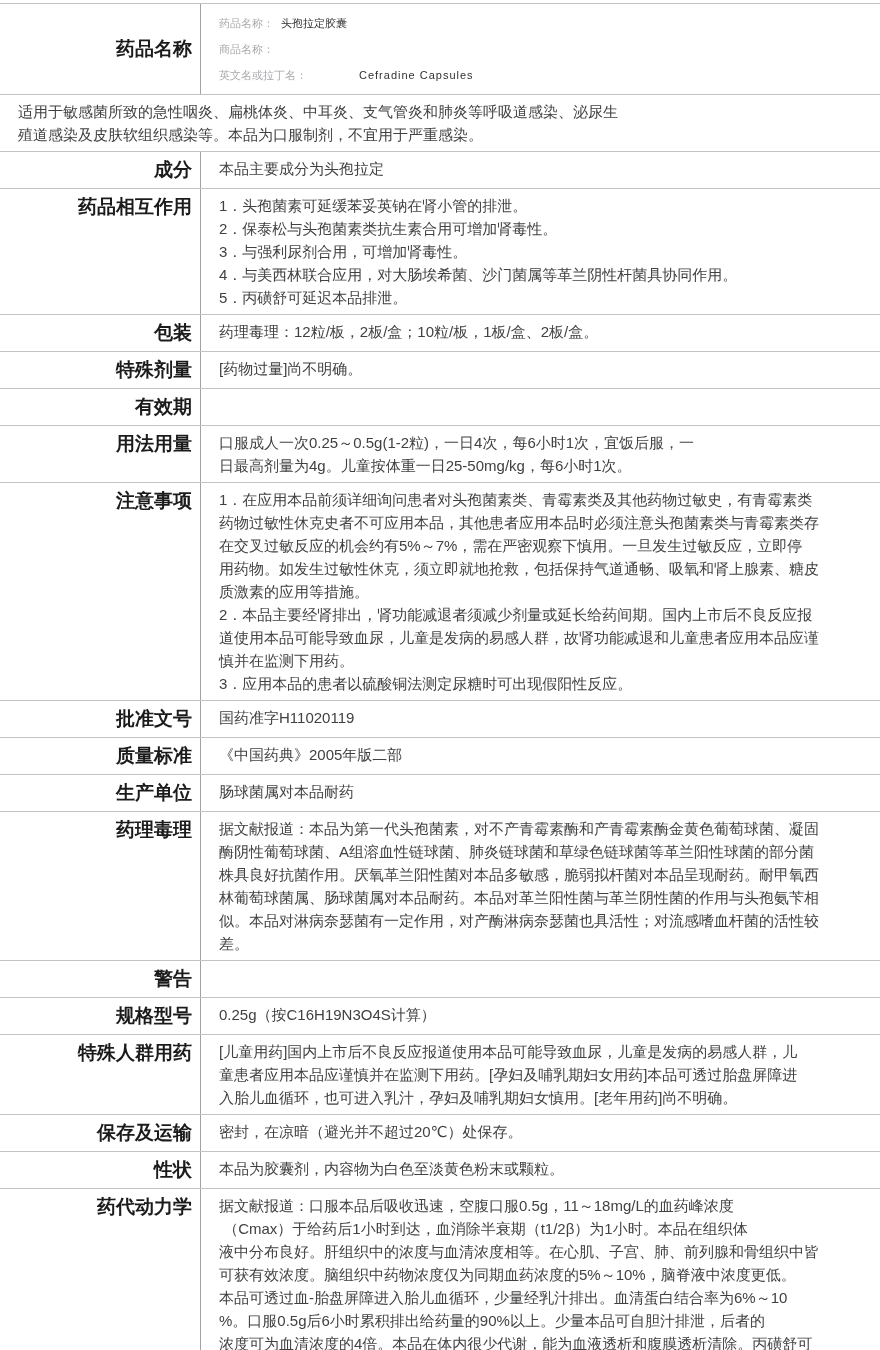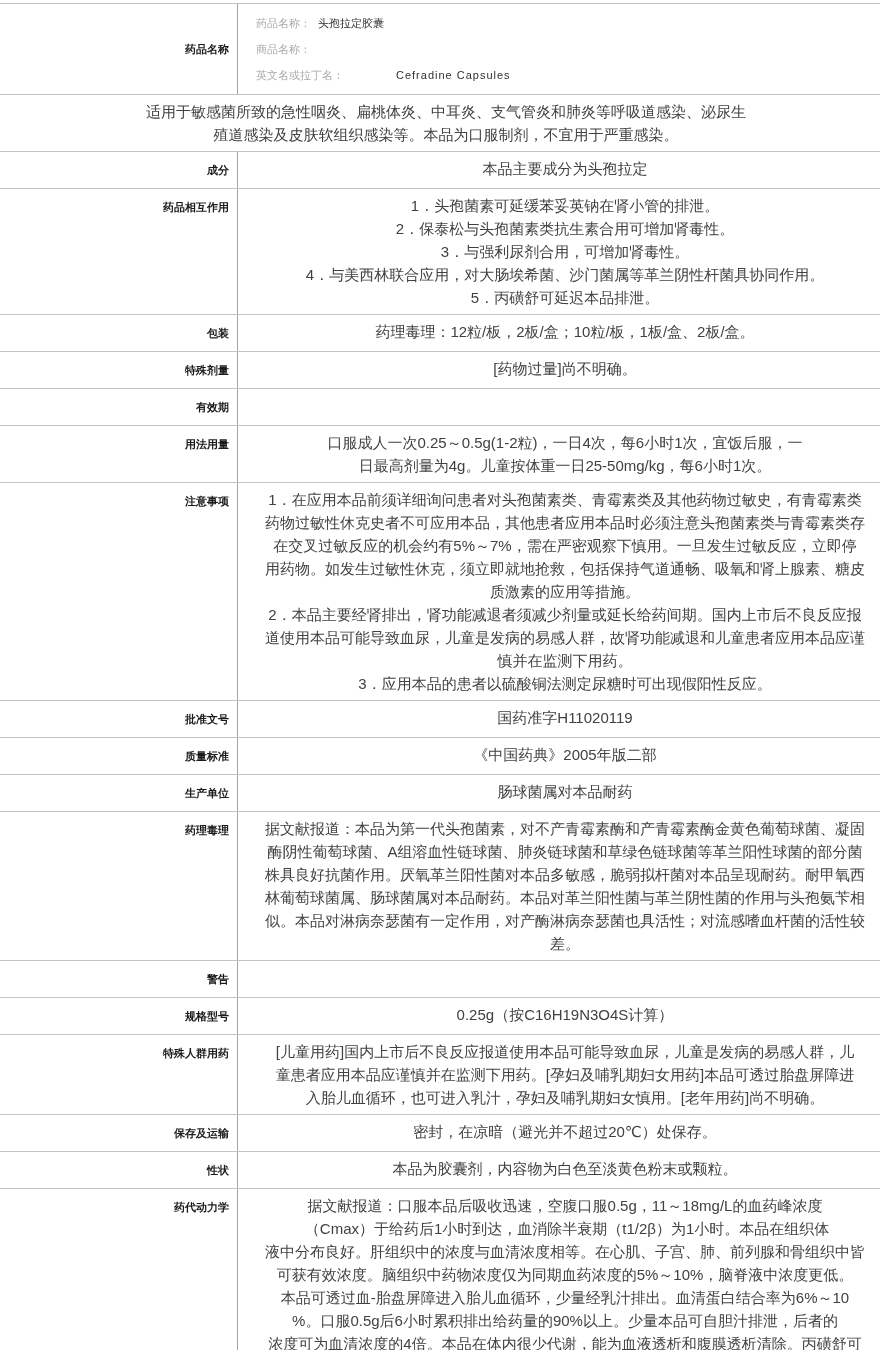--- a/index.html
+++ b/index.html
@@ -18,43 +18,42 @@
     margin-top: 3px;
     border-top: 1px solid #c3c3c3;
   }
   .row {
     display: flex;
     align-items: stretch;
     border-bottom: 1px solid #c3c3c3;
   }
   .cell-label {
     flex: none;
-    width: 238px;
+    width: 201px;
     box-sizing: border-box;
     text-align: right;
     padding: 6px 8px 6px 4px;
-    font-size: 11px;
+    font-size: 19px;
     font-weight: bold;
     color: #1b1b1b;
     border-right: 1px solid #a2a2a2;
     align-self: stretch;
     line-height: 24px;
   }
   .label-inner { display: block; }
   .cell-content {
     flex: 1 1 auto;
     box-sizing: border-box;
     padding: 5px 6px 5px 18px;
     font-size: 15px;
     line-height: 23px;
     color: #414141;
     white-space: pre-wrap;
     word-break: break-all;
     min-height: 23px;
-    text-align: center;
   }
   
   .row-name .cell-label {
     display: flex;
     align-items: center;
     justify-content: flex-end;
   }
   .name-fields {
     flex: 1 1 auto;
     box-sizing: border-box;

